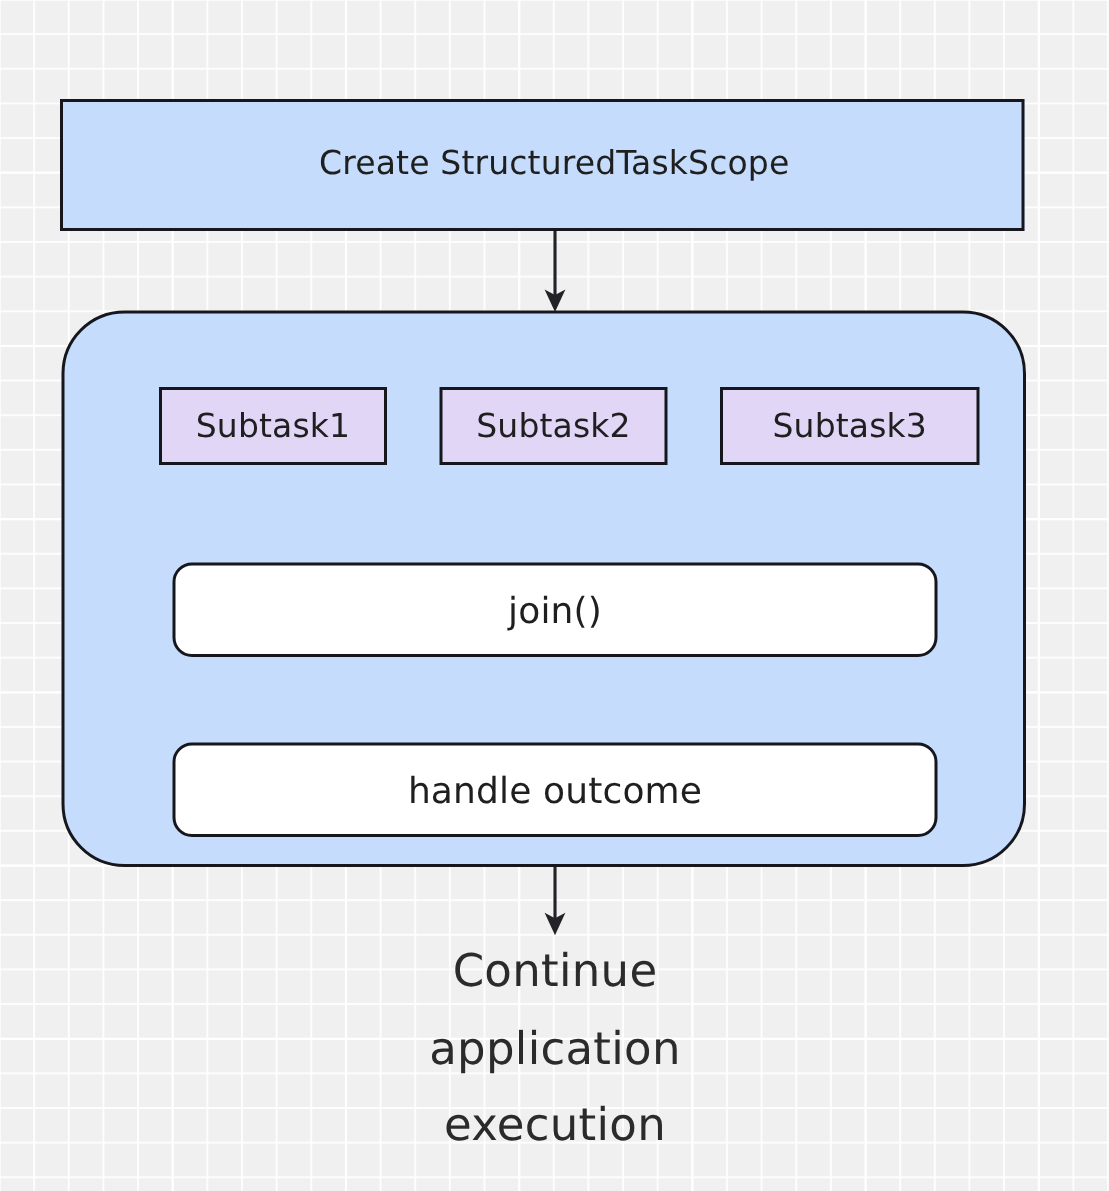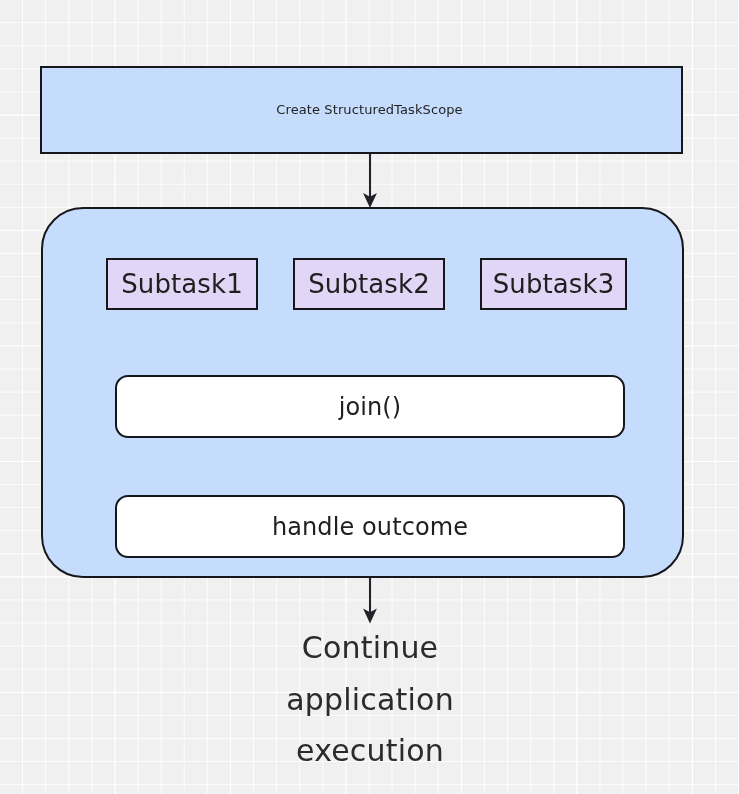--- a/index.html
+++ b/index.html
@@ -51,21 +51,21 @@
   }
 
   
   #create-scope-box {
     left: 40px;
     top: 66px;
     width: 643px;
     height: 88px;
     background: #c6dcfc;
     border: 2px solid #16161d;
-    font-size: 13px;
+    font-size: 22px;
     line-height: 1.55;
     letter-spacing: 0.1px;
     padding-left: 16px;
   }
 
   
   #scope-container {
     left: 41px;
     top: 207px;
     width: 643px;
@@ -74,26 +74,26 @@
     border: 2.2px solid #16161d;
     border-radius: 42px;
   }
 
   
   .subtask {
     top: 258px;
     height: 52px;
     background: #e2d6f7;
     border: 2px solid #16161d;
-    font-size: 26px;
+    font-size: 22px;
     letter-spacing: 0.1px;
   }
   #subtask-1 { left: 106px; width: 152px; }
   #subtask-2 { left: 293px; width: 152px; }
-  #subtask-3 { left: 480px; width: 147px; }
+  #subtask-3 { left: 480px; width: 173px; }
 
   
   .op-box {
     left: 115px;
     width: 510px;
     height: 63px;
     background: #ffffff;
     border: 2.2px solid #16161d;
     border-radius: 13px;
     font-size: 24px;

